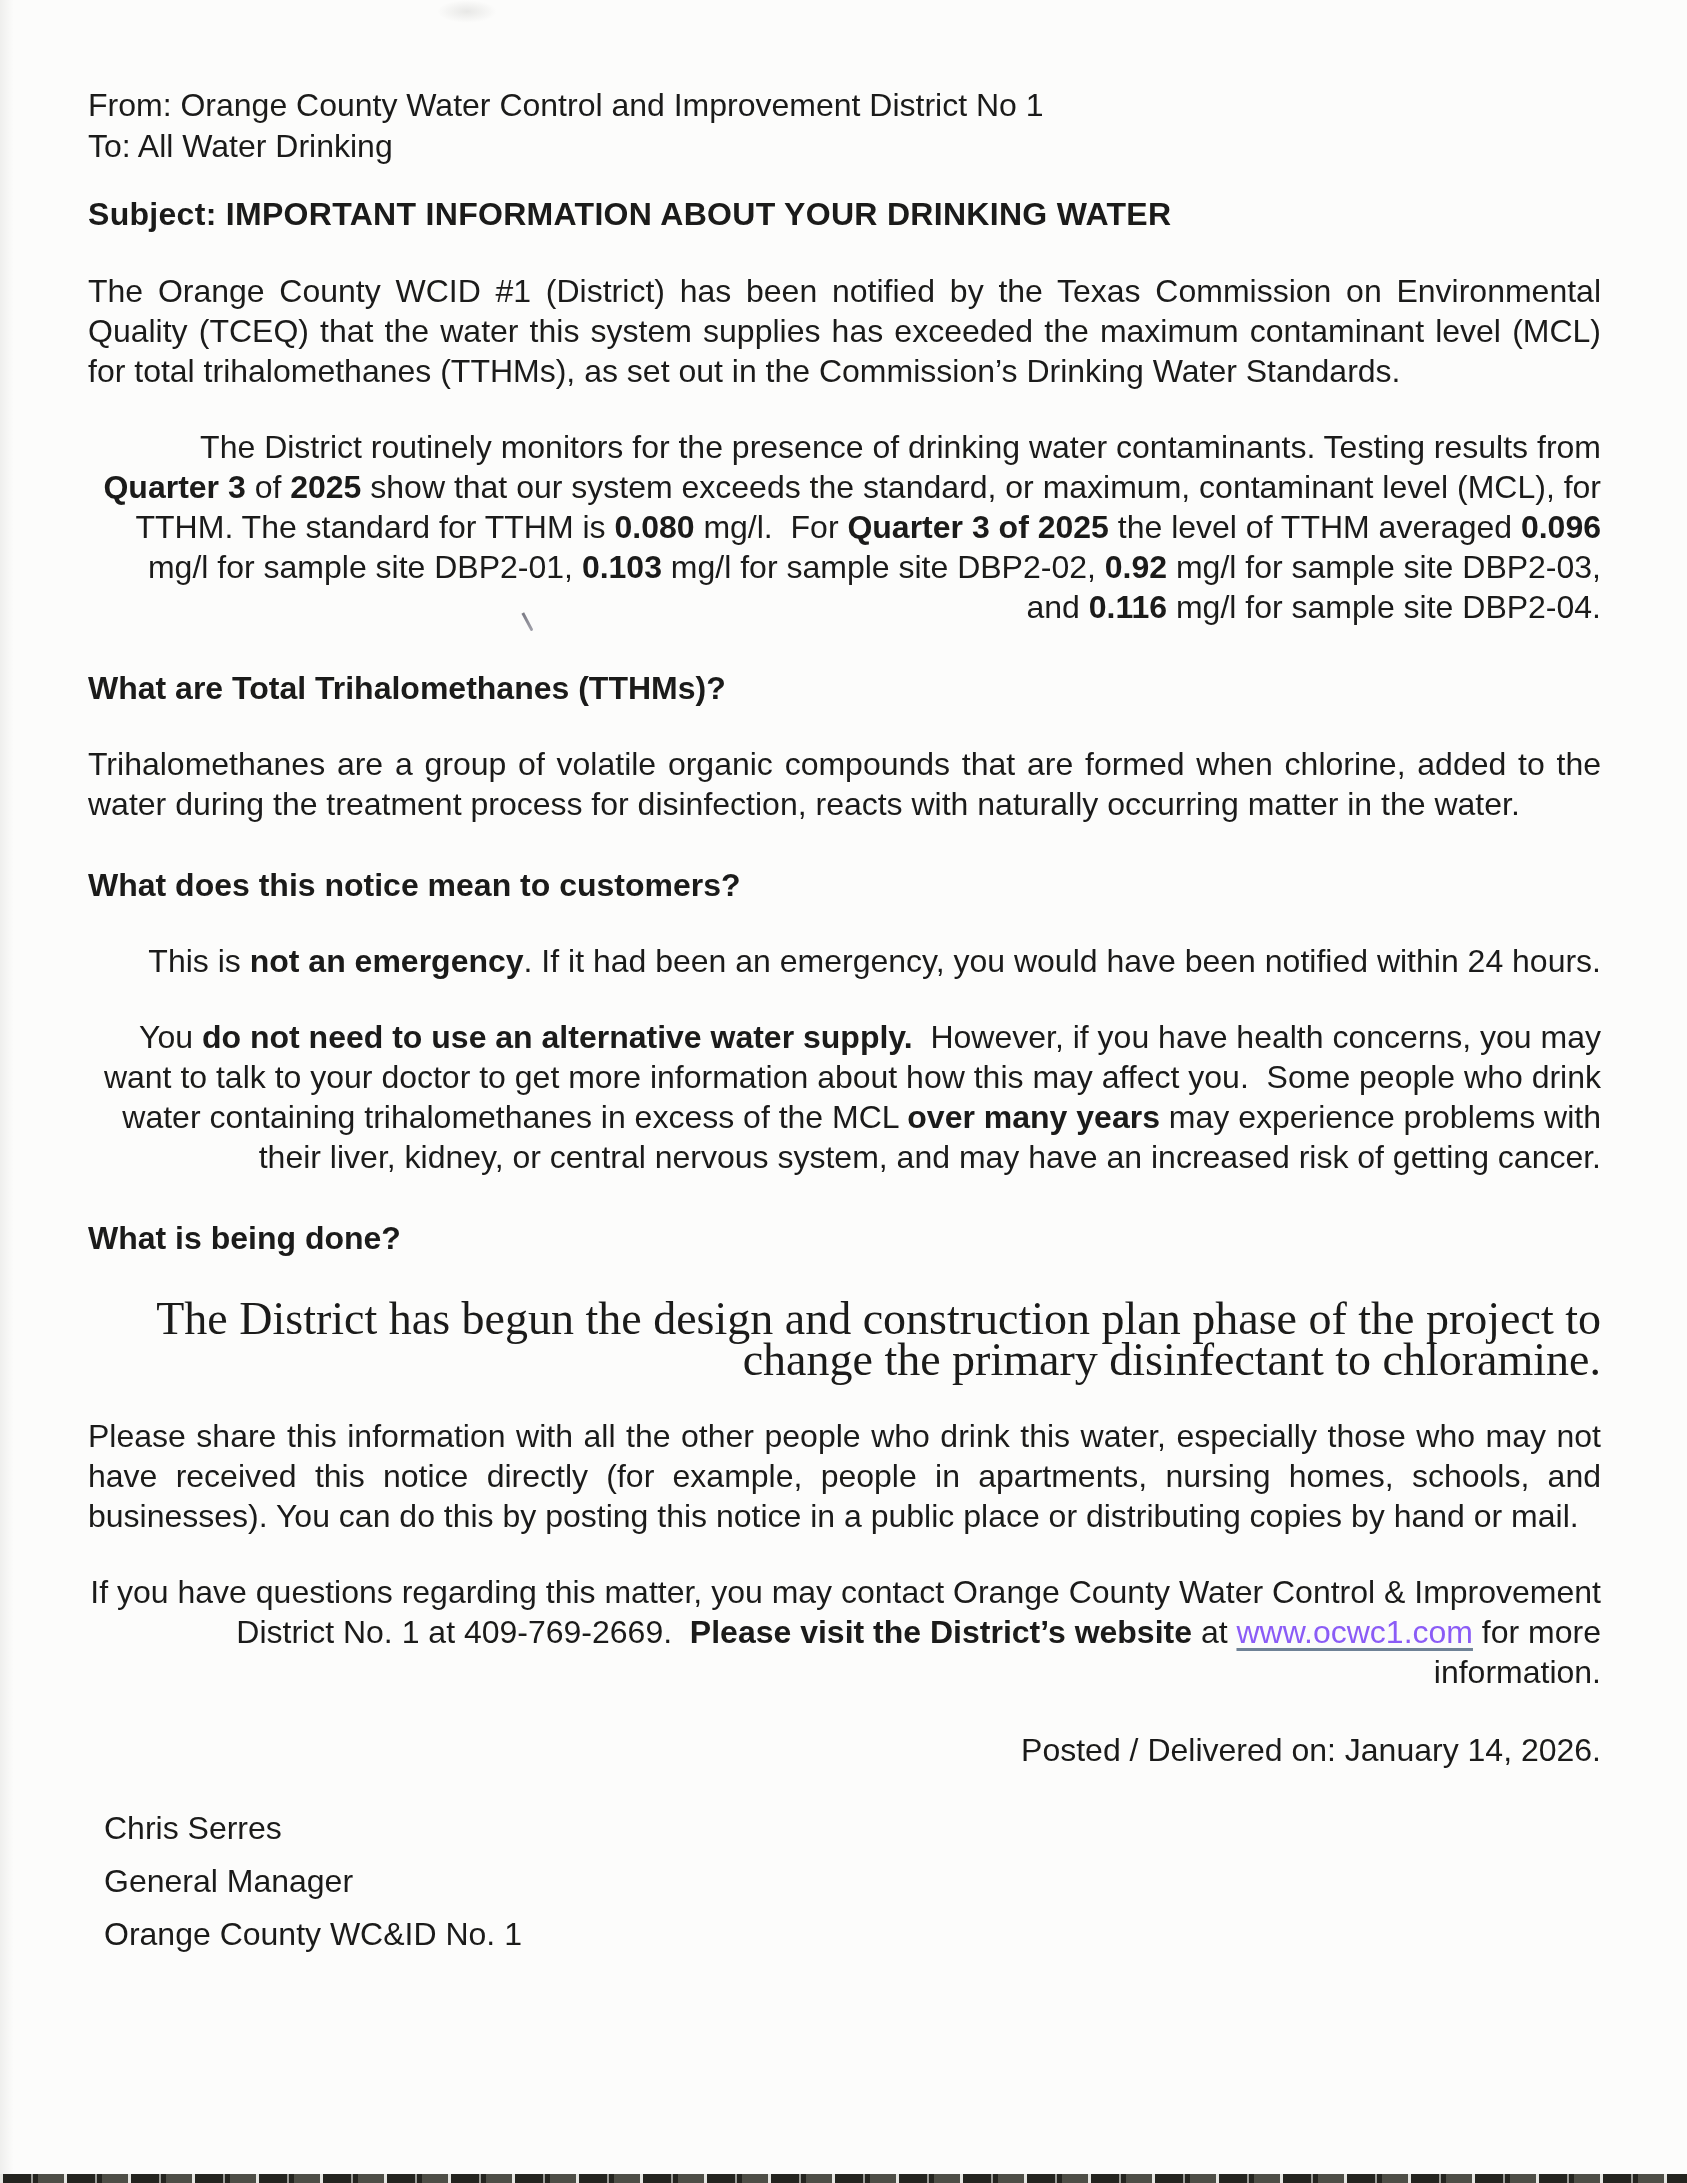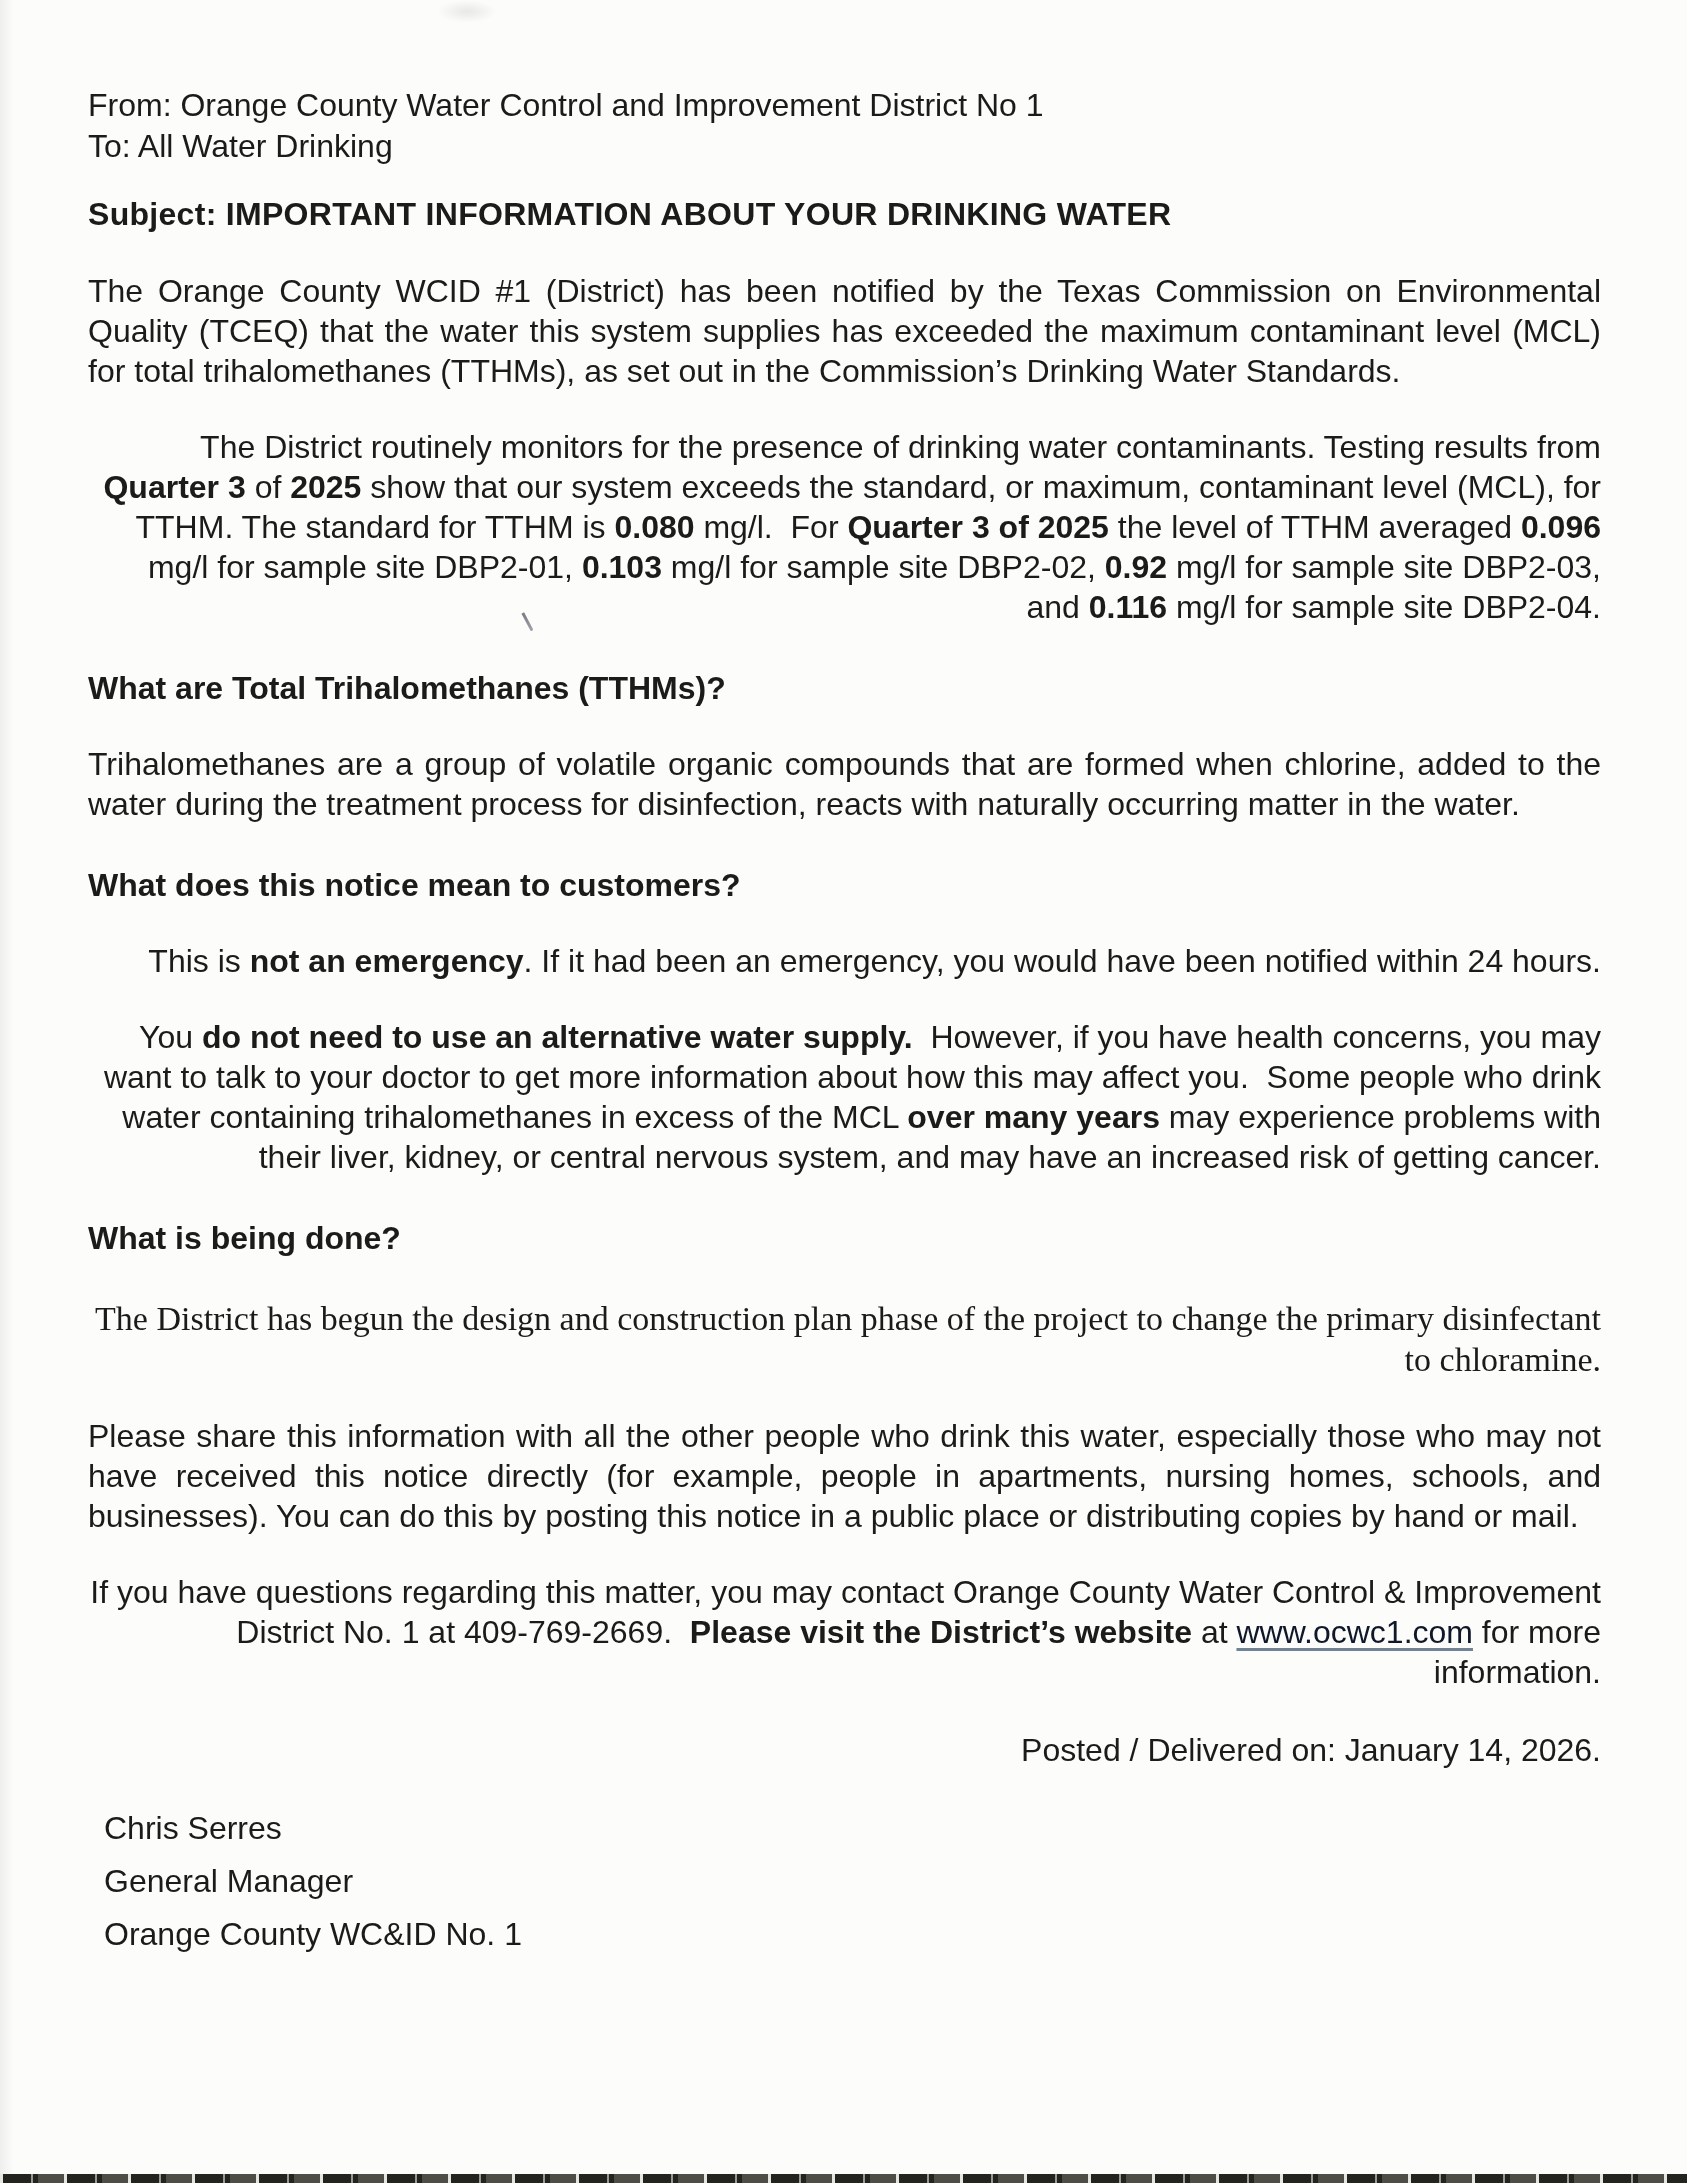--- a/index.html
+++ b/index.html
@@ -39,35 +39,35 @@
   }
   .justified { text-align: justify; }
   .heading {
     font-size: 32px;
     line-height: 40px;
     font-weight: 700;
     margin: 41px 0 0 0;
   }
   .serif-para {
     font-family: "Liberation Serif", serif;
-    font-size: 34px;
+    font-size: 46px;
     line-height: 41px;
     margin-top: 40px;
   }
   .posted-line { margin-top: 38px; }
   .signature {
     margin-top: 40px;
   }
   .sig-line {
     font-size: 32px;
     line-height: 37px;
     margin: 16px;
   }
   .link {
-    color: #0f172a;
+    color: #8b5cf6;
     text-decoration: underline;
     text-decoration-color: #6f8296;
     text-underline-offset: 4.6px;
     cursor: pointer;
   }
   b, .b { font-weight: 700; }
 
   
   .stray-tick {
     position: absolute;

